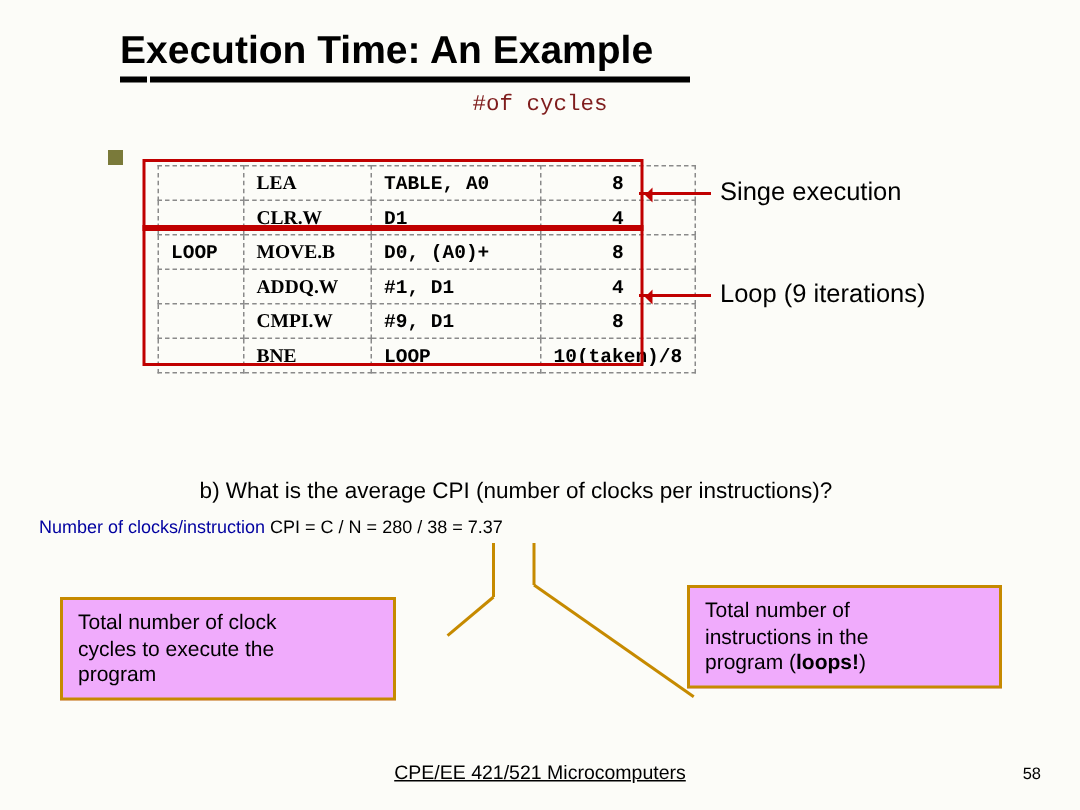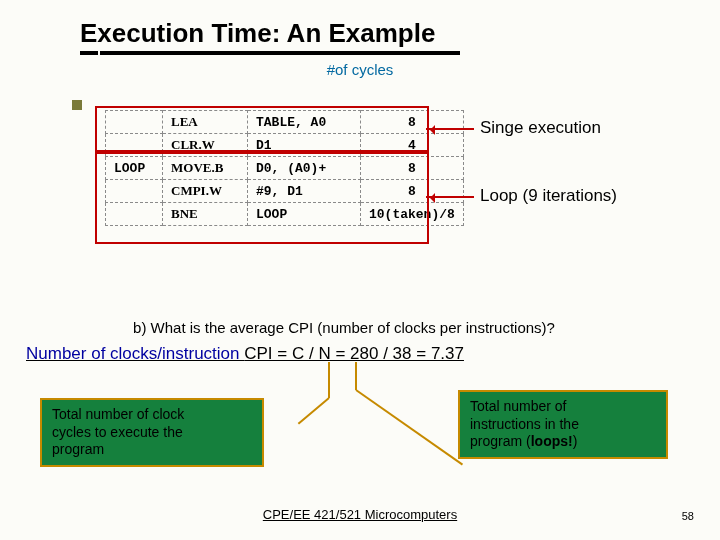--- a/index.html
+++ b/index.html
@@ -21,21 +21,22 @@
   .title-underline {
     margin-left: 80px;
     width: 380px;
     height: 4px;
     background: linear-gradient(to right, #000 0 18px, transparent 18px 20px, #000 20px);
   }
   .cycles-label {
     text-align: center;
     margin: 6px 0 2px 0;
     font-size: 15px;
-    color: #0369a1;
+    color: #7f1d1d;
+    font-family: Liberation Mono, monospace;
   }
   .tbl-wrap {
     position: absolute;
     left: 105px;
     top: 110px;
   }
   table.code {
     border-collapse: collapse;
     font-family: "Courier New", monospace;
     font-size: 13px;
@@ -92,28 +93,27 @@
     left: 24px;
     width: 640px;
     font-size: 15px;
     text-align: center;
     margin-top: 25px;
   }
   .cpi-line {
     position: absolute;
     top: 344px;
     left: 26px;
-    font-size: 17px;
-    text-decoration: underline;
+    font-size: 12px;
   }
   .cpi-blue { color: #0000a0; }
   .callout {
     position: absolute;
     border: 2px solid #c68a00;
-    background: #15803d;
+    background: #f0abfc;
     font-size: 14px;
     padding: 6px 10px;
     line-height: 1.25;
   }
   .callout-left { left: 40px; top: 398px; width: 200px; }
   .callout-right { left: 458px; top: 390px; width: 186px; }
   .conn-v {
     position: absolute;
     width: 0;
     border-left: 2px solid #c68a00;
@@ -168,20 +168,26 @@
       <td class="cyc">4</td>
     </tr>
     <tr>
       <td class="lbl">LOOP</td>
       <td class="mn">MOVE.B</td>
       <td class="ops">D0, (A0)+</td>
       <td class="cyc">8</td>
     </tr>
     <tr>
       <td class="lbl"></td>
+      <td class="mn">ADDQ.W</td>
+      <td class="ops">#1, D1</td>
+      <td class="cyc">4</td>
+    </tr>
+    <tr>
+      <td class="lbl"></td>
       <td class="mn">CMPI.W</td>
       <td class="ops">#9, D1</td>
       <td class="cyc">8</td>
     </tr>
     <tr>
       <td class="lbl"></td>
       <td class="mn">BNE</td>
       <td class="ops">LOOP</td>
       <td class="cyc">10(taken)/8</td>
     </tr>

